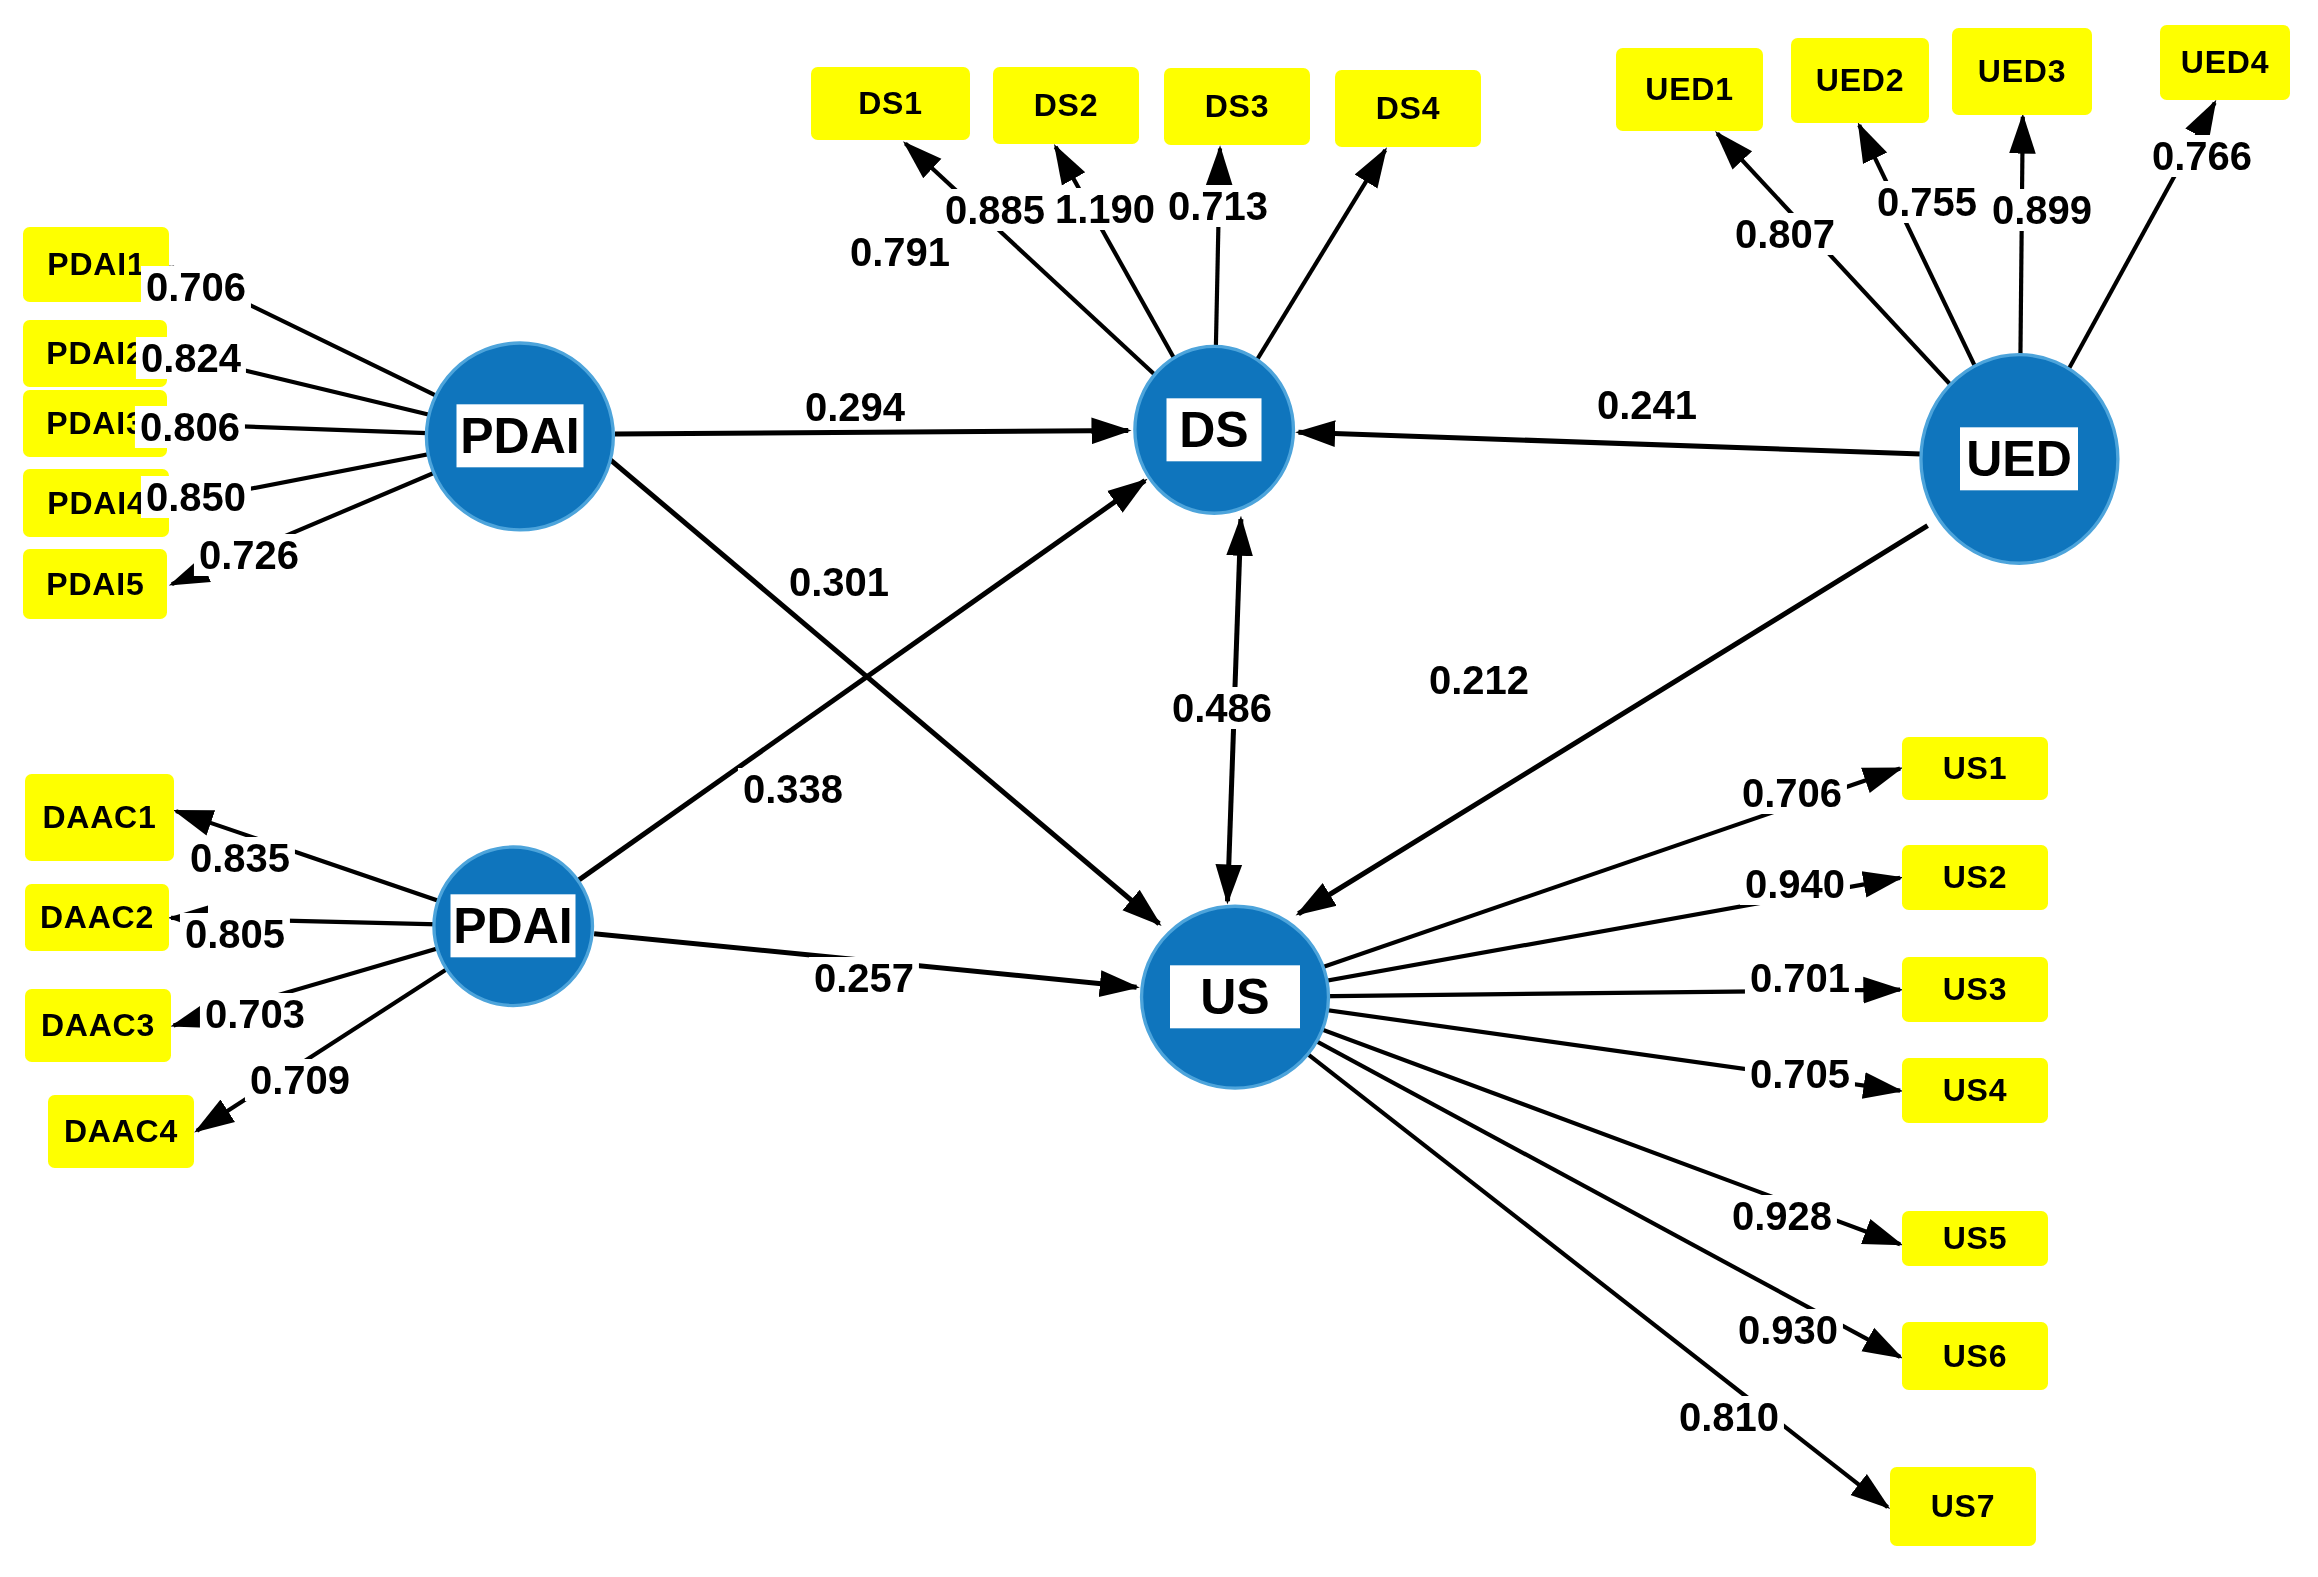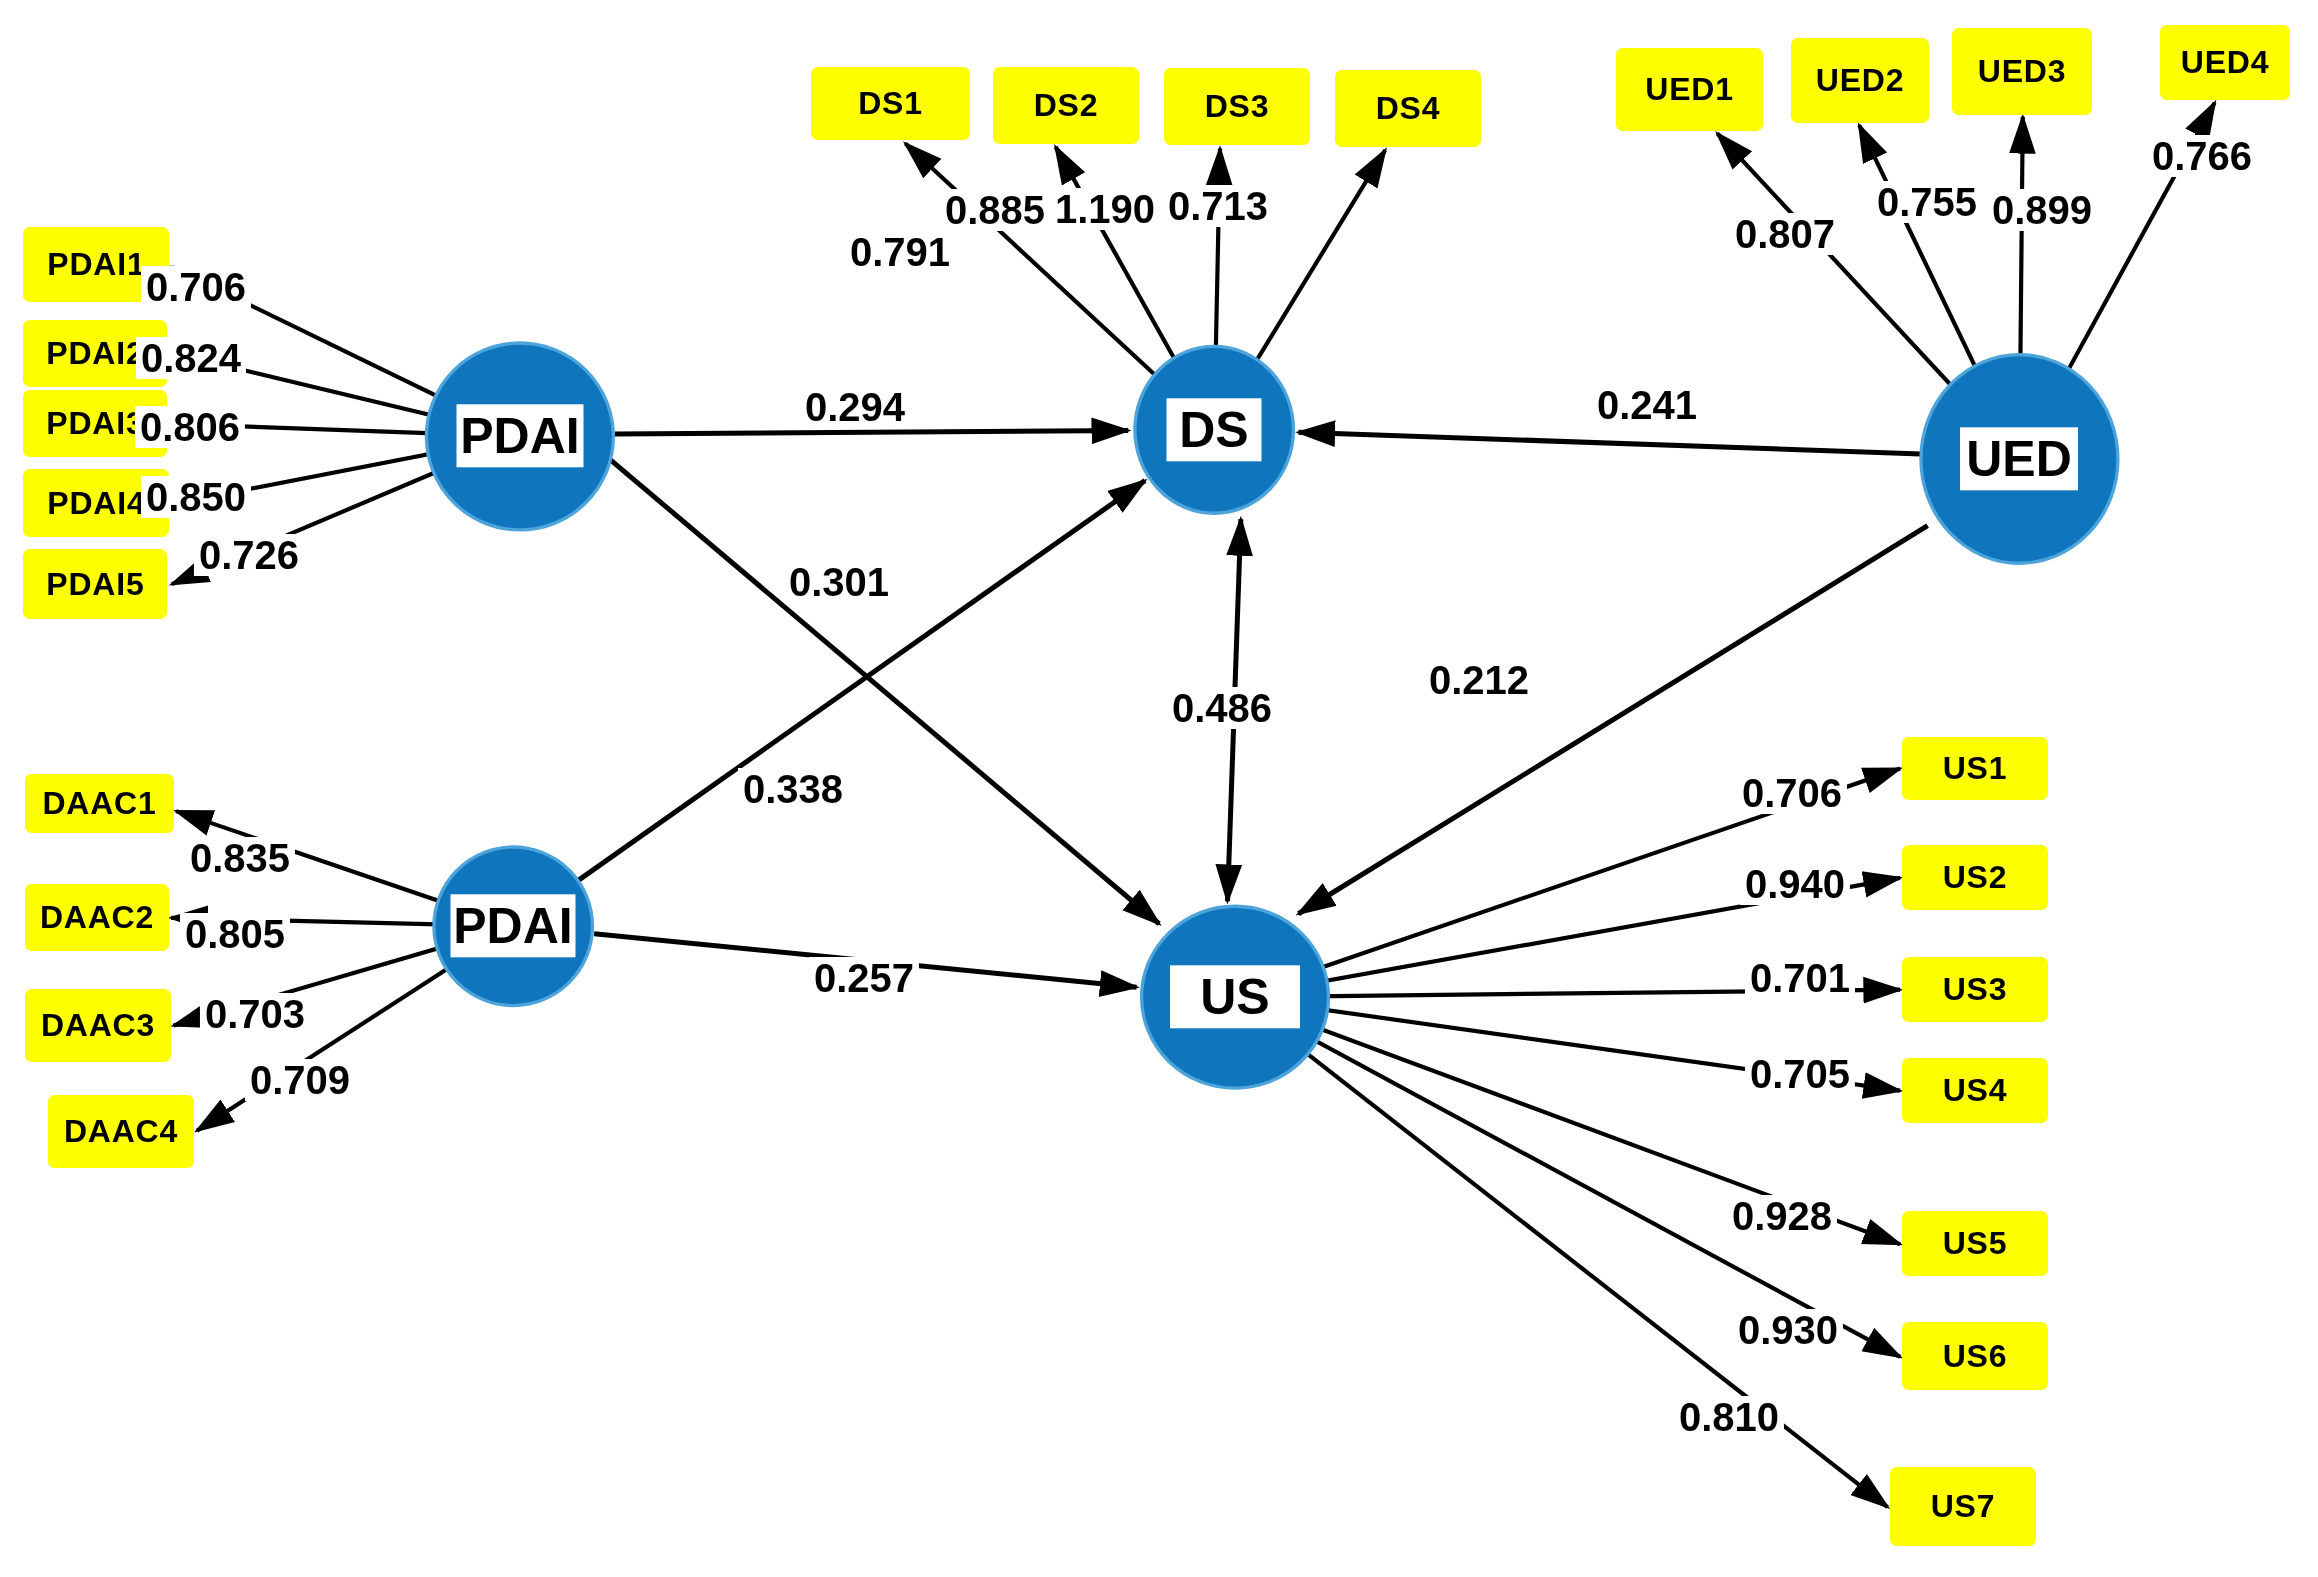--- a/index.html
+++ b/index.html
@@ -89,30 +89,30 @@
   <div class="ind" style="left:811px;top:67px;width:159px;height:73px">DS1</div>
   <div class="ind" style="left:993px;top:67px;width:146px;height:77px">DS2</div>
   <div class="ind" style="left:1164px;top:68px;width:146px;height:77px">DS3</div>
   <div class="ind" style="left:1335px;top:70px;width:146px;height:77px">DS4</div>
 
   <div class="ind" style="left:1616px;top:48px;width:147px;height:83px">UED1</div>
   <div class="ind" style="left:1791px;top:38px;width:138px;height:85px">UED2</div>
   <div class="ind" style="left:1952px;top:27.5px;width:140px;height:87px">UED3</div>
   <div class="ind" style="left:2160px;top:25px;width:130px;height:75px">UED4</div>
 
-  <div class="ind" style="left:25px;top:774px;width:149px;height:59px">DAAC1</div>
+  <div class="ind" style="left:25px;top:774px;width:149px;height:87px">DAAC1</div>
   <div class="ind" style="left:25px;top:884px;width:144px;height:67px">DAAC2</div>
   <div class="ind" style="left:25px;top:989px;width:146px;height:73px">DAAC3</div>
   <div class="ind" style="left:48px;top:1095px;width:146px;height:73px">DAAC4</div>
 
   <div class="ind" style="left:1902px;top:737px;width:146px;height:63px">US1</div>
   <div class="ind" style="left:1902px;top:845px;width:146px;height:65px">US2</div>
   <div class="ind" style="left:1902px;top:957px;width:146px;height:65px">US3</div>
   <div class="ind" style="left:1902px;top:1058px;width:146px;height:65px">US4</div>
-  <div class="ind" style="left:1902px;top:1211px;width:146px;height:65px">US5</div>
+  <div class="ind" style="left:1902px;top:1211px;width:146px;height:55px">US5</div>
   <div class="ind" style="left:1902px;top:1322px;width:146px;height:68px">US6</div>
   <div class="ind" style="left:1890px;top:1467px;width:146px;height:79px">US7</div>
 
   <div class="num" style="left:196px;top:287px">0.706</div>
   <div class="num" style="left:191px;top:358px">0.824</div>
   <div class="num" style="left:190px;top:427px">0.806</div>
   <div class="num" style="left:196px;top:497px">0.850</div>
   <div class="num" style="left:249px;top:555px">0.726</div>
 
   <div class="num" style="left:900px;top:252px">0.791</div>

